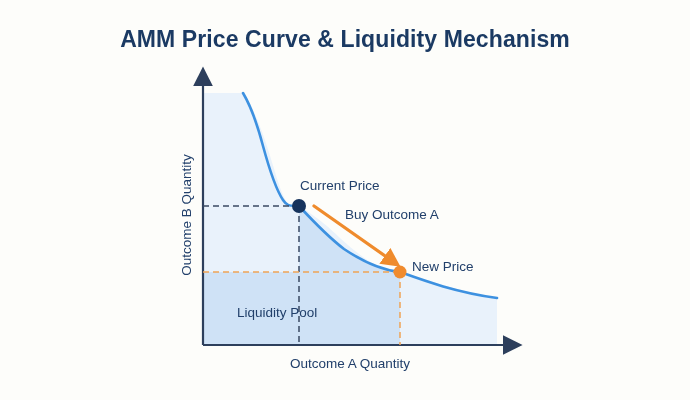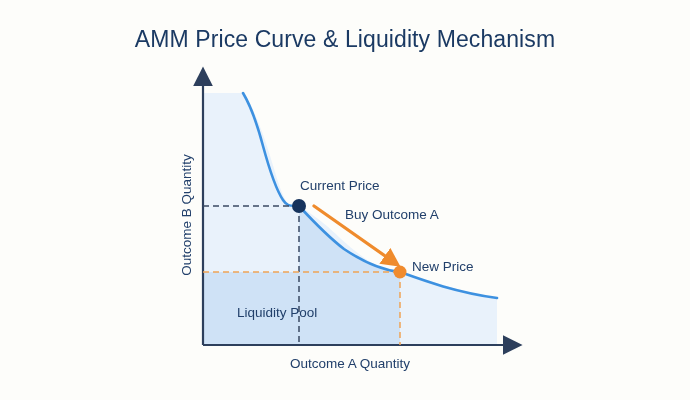--- a/index.html
+++ b/index.html
@@ -20,21 +20,21 @@
     height: 400px;
     background: #fdfdfa;
   }
   #title {
     position: absolute;
     left: 0;
     top: 26px;
     width: 690px;
     text-align: center;
     font-size: 23px;
-    font-weight: normal;
+    font-weight: bold;
     color: #1b3a63;
     letter-spacing: 0.1px;
     font-family: "Liberation Sans", sans-serif;
   }
   svg#chart {
     position: absolute;
     left: 0;
     top: 0;
     width: 690px;
     height: 400px;

